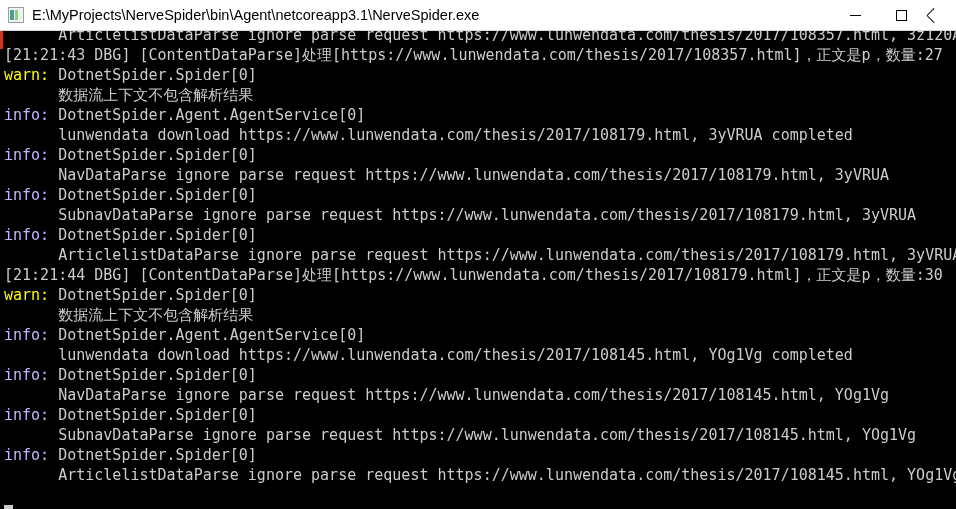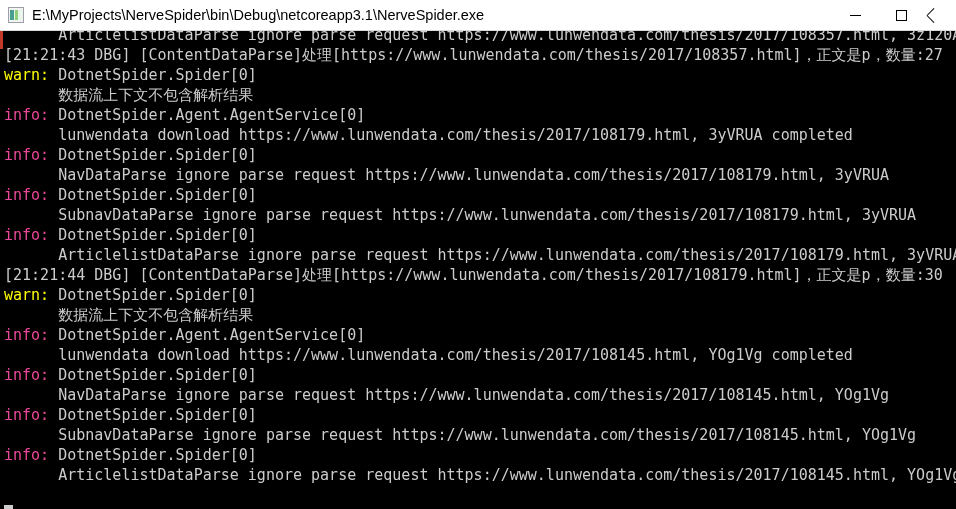--- a/index.html
+++ b/index.html
@@ -63,36 +63,36 @@
     position:absolute;left:0;top:-6px;width:956px;
   }
   .line{
     height:20px;line-height:20px;white-space:pre;
     font-size:15px;
     font-family:"DejaVu Sans Mono","Liberation Mono",monospace;
     color:#cccccc;padding-left:4px;
   }
   .lvl{font-weight:normal;margin-top:27px;}
   .lvl-warn{color:#ffff00;}
-  .lvl-info{color:#ec4899;}
+  .lvl-info{color:#c4b5fd;}
   .txt{color:#cccccc;}
   .cursor{
     position:absolute;left:4px;top:474px;width:9px;height:17px;background:#cccccc;
   }
 </style>
 </head>
 <body>
 
 <div class="window">
 
   <div class="titlebar">
     <span class="app-icon">
         <i></i>
       </span>
-    <span class="title-text">E:\MyProjects\NerveSpider\bin\Debug\netcoreapp3.1\NerveSpider.exe</span>
+    <span class="title-text">E:\MyProjects\NerveSpider\bin\Agent\netcoreapp3.1\NerveSpider.exe</span>
     <div class="win-controls">
       <div class="wbtn">
         <span class="glyph-min"></span>
       </div>
       <div class="wbtn">
         <span class="glyph-max"></span>
       </div>
       <div class="wbtn close">
         <span class="glyph-close"></span>
       </div>

